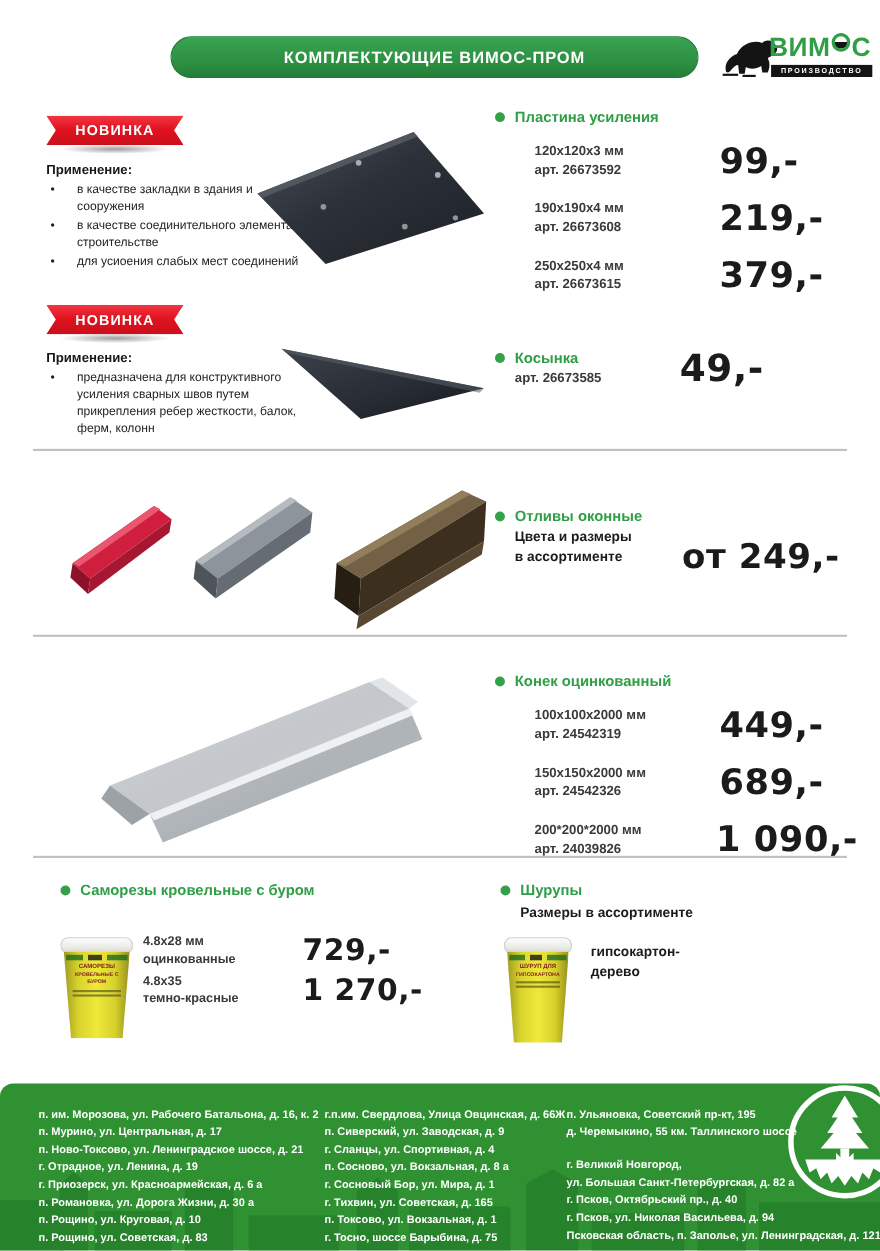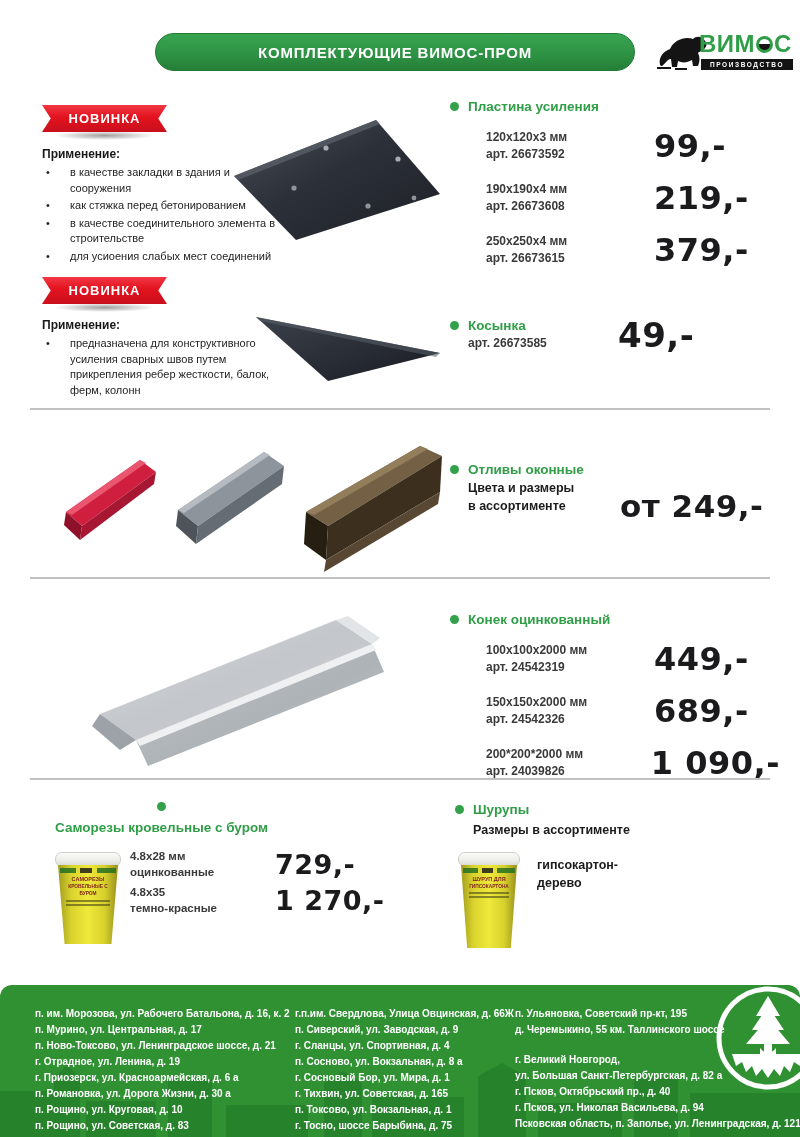--- a/index.html
+++ b/index.html
@@ -13,21 +13,21 @@
   
   .banner-pill {
     position:absolute; left:155px; top:33px; width:480px; height:38px;
     border-radius:19px; background:linear-gradient(180deg,#38a450 0%,#2b8d40 70%,#247e38 100%);
     border:1px solid #1f7a33;
     display:flex; align-items:center; justify-content:center;
   }
   .banner-pill span { color:#fff; font-weight:700; font-size:15px; letter-spacing:.8px; }
   .logo { position:absolute; left:655px; top:26px; width:140px; height:56px; }
   .logo-bear { position:absolute; left:0; top:4px; }
-  .logo-brand { position:absolute; left:44px; top:4px; font-weight:800; font-size:24px; color:#2f9e47; letter-spacing:.5px; display:flex; align-items:center; }
+  .logo-brand { position:absolute; left:44px; top:4px; font-weight:800; font-size:24px; color:#2f9e47; letter-spacing:.5px; display:flex; align-items:flex-start; }
   .logo-o { display:inline-block; width:17px; height:17px; border-radius:50%; border:3px solid #2f9e47; background:linear-gradient(180deg,#ffffff 45%,#141414 45%); margin:0 1px; }
   .logo-tagline { position:absolute; left:46px; top:33px; width:92px; height:11px; background:#141414; color:#fff; font-size:6.5px; letter-spacing:1.6px; font-weight:700; display:flex; align-items:center; justify-content:center; }
   
   .ribbon-wrap { position:absolute; width:125px; height:48px; }
   .ribbon {
     position:absolute; left:0; top:0; width:125px; height:27px;
     background:linear-gradient(180deg,#f23744 0%,#e2131f 45%,#c90f1c 100%);
     clip-path:polygon(0 0,100% 0,93% 50%,100% 100%,0 100%,7% 50%);
     display:flex; align-items:center; justify-content:center;
   }
@@ -99,21 +99,20 @@
   <div class="ribbon-wrap" style="left:42px; top:105px;">
     <div class="ribbon">
         <span>НОВИНКА</span>
       </div>
     <div class="ribbon-shadow"></div>
   </div>
 
   <div class="usage" style="left:42px; top:147px;">
     <div class="usage-label">Применение:</div>
     <div class="usage-item">в качестве закладки в здания и сооружения</div>
-    <div class="usage-item">как стяжка перед бетонированием</div>
     <div class="usage-item">в качестве соединительного элемента в строительстве</div>
     <div class="usage-item">для усиоения слабых мест соединений</div>
   </div>
 
   <svg style="position:absolute; left:228px; top:114px;" width="218" height="132" viewBox="0 0 218 132">
     <defs>
       <linearGradient id="plateG" x1="0" y1="0" x2="1" y2="1">
         <stop offset="0" stop-color="#4a5058"></stop>
           <stop offset=".45" stop-color="#2c3038"></stop>
           <stop offset="1" stop-color="#1d2026"></stop>
@@ -274,21 +273,21 @@
             <div>200*200*2000 мм</div>
             <div>арт. 24039826</div>
           </div>
         <div class="price">1 090,-</div>
       </div>
     </div>
   </div>
 
   <div class="rule" style="top:778px;"></div>
 
-  <div style="position:absolute; left:55px; top:802px;flex-direction:column;" class="sec-title-row">
+  <div style="position:absolute; left:55px; top:802px;" class="sec-title-row">
     <span class="dot"></span>
     <span class="sec-title">Саморезы кровельные с буром</span>
   </div>
 
   <div class="bucket" style="left:55px; top:852px; width:66px; height:92px;">
     <div class="bucket-lid"></div>
     <div class="bucket-body"></div>
     <div class="bucket-label">
       <div class="bl-brandline"></div>
       <div class="bl-t1">САМОРЕЗЫ</div>

